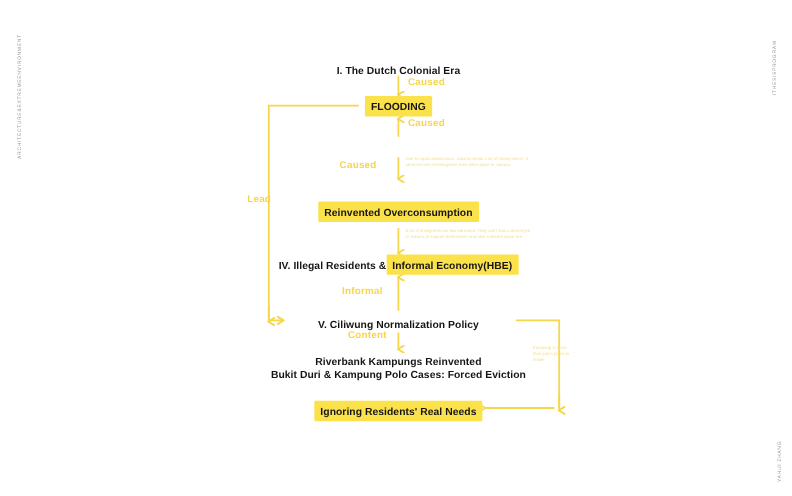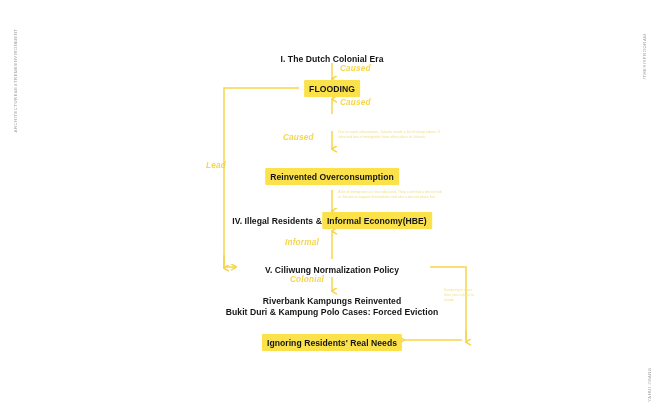--- a/index.html
+++ b/index.html
@@ -42,21 +42,20 @@
     border-radius:1px;
     display:inline-block;
   }
   .plain{padding:2.5px 0;display:inline-block;}
 
   
   .clabel{
     position:absolute;
     font-size:8.2px;
     font-weight:bold;
-    font-style:italic;
     color:#f6d64a;
     white-space:nowrap;
     letter-spacing:.2px;
   }
 
   
   .annot{
     position:absolute;
     font-size:3.6px;
     line-height:5.2px;
@@ -142,21 +141,21 @@
 
   <div class="node center" style="left:332px;top:334px;">
     <span class="hl">Ignoring Residents' Real Needs</span>
   </div>
 
   <div class="clabel" style="left:340px;top:64px;">Caused</div>
   <div class="clabel" style="left:340px;top:98px;">Caused</div>
   <div class="clabel" style="left:283px;top:133px;">Caused</div>
   <div class="clabel" style="left:194px;top:161px;padding-left:12px;">Lead</div>
   <div class="clabel" style="left:285px;top:238px;">Informal</div>
-  <div class="clabel" style="left:290px;top:275px;">Colonial</div>
+  <div class="clabel" style="left:290px;top:275px;">Content</div>
 
   <div class="annot" style="left:338px;top:130px;width:180px;">
     <div>Due to rapid urbanization, Jakarta needs a lot of cheap labors. It</div>
     <div>attracted lots of immigrants from other place to Jakarta.</div>
   </div>
 
   <div class="annot" style="left:338px;top:190px;width:185px;">
     <div>A lot of immigrants are low educated. They can't find a decent job</div>
     <div>in Jakarta to support themselves and also a decent place live.</div>
   </div>

